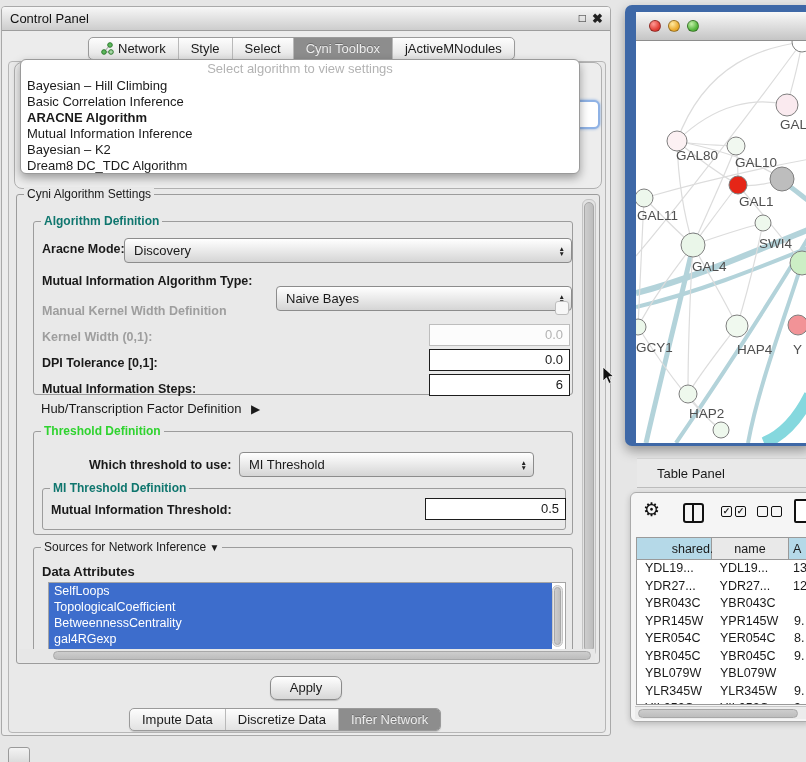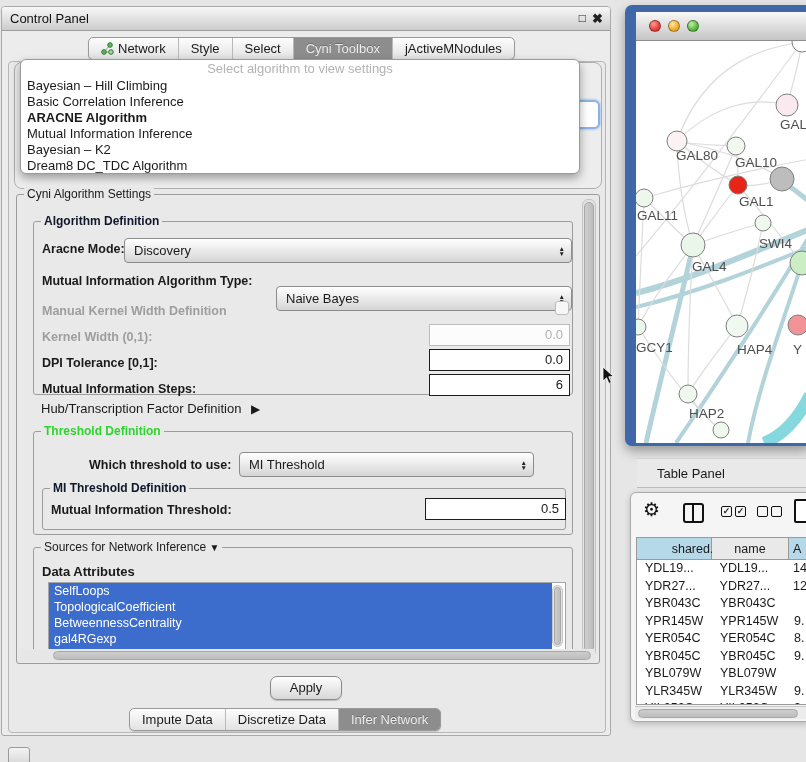--- a/index.html
+++ b/index.html
@@ -19,21 +19,21 @@
   .tabseg { display:flex; height:23px; border:1px solid #9a9a9a; border-radius:5px; background:linear-gradient(#fdfdfd,#e2e2e2); font-size:13px; overflow:hidden; box-shadow:0 1px 1px rgba(0,0,0,.15); }
   .tabseg .tab { display:flex; align-items:center; gap:4px; padding:0 12px; border-left:1px solid #b9b9b9; white-space:nowrap; }
   .tabseg .tab:first-child { border-left:none; }
   .tabseg .tab.sel { background:#8d8d8d; color:#ededed; text-shadow:0 -1px 0 rgba(0,0,0,.25); }
 
   #cp-content { left:6px; top:54px; width:598px; height:672px; border:1px solid #b6b6b6; border-radius:4px; background:#e9e9e9; }
 
   
   .group { position:absolute; border:1px solid #9c9c9c; border-radius:3px; }
   .group > .legend { position:absolute; top:-8px; left:7px; background:#e9e9e9; padding:0 3px; font-size:12px; white-space:nowrap; }
-  .legend.blue { color:#0f172a; font-weight:bold; }
+  .legend.blue { color:#0f766e; font-weight:bold; }
   .legend.green { color:#2fd32f; font-weight:bold; }
 
   .blabel { position:absolute; font-size:12.5px; font-weight:bold; white-space:nowrap; }
   .glabel { position:absolute; font-size:12.5px; font-weight:bold; color:#9e9e9e; white-space:nowrap; }
 
   .combo { position:absolute; background:linear-gradient(#ffffff,#d5d5d5); border:1px solid #8c8c8c; border-radius:4px; font-size:13px; display:flex; align-items:center; padding:0 22px 0 9px; }
   .combo .arrows { position:absolute; right:6px; top:50%; transform:translateY(-50%); display:flex; flex-direction:column; align-items:center; font-size:6.5px; line-height:5px; color:#222; }
 
   .field { position:absolute; background:#fff; border:1px solid #1d1d1d; font-size:13px; text-align:right; padding:2px 6px; }
   .field.dis { border:1px solid #bdbdbd; color:#b3b3b3; background:#fcfcfc; }
@@ -351,21 +351,21 @@
   <div id="tbl">
     <div id="tbl-header">
         <div class="thcell c0 hl">shared...</div>
         <div class="thcell c1">name</div>
         <div class="thcell c2 hl">A</div>
       </div>
     <div id="tbl-body">
         <div class="trow">
           <div class="tcell c0">YDL19...</div>
           <div class="tcell c1">YDL19...</div>
-          <div class="tcell c2">14</div>
+          <div class="tcell c2">13</div>
         </div>
         <div class="trow">
           <div class="tcell c0">YDR27...</div>
           <div class="tcell c1">YDR27...</div>
           <div class="tcell c2">12</div>
         </div>
         <div class="trow">
           <div class="tcell c0">YBR043C</div>
           <div class="tcell c1">YBR043C</div>
           <div class="tcell c2"></div>

